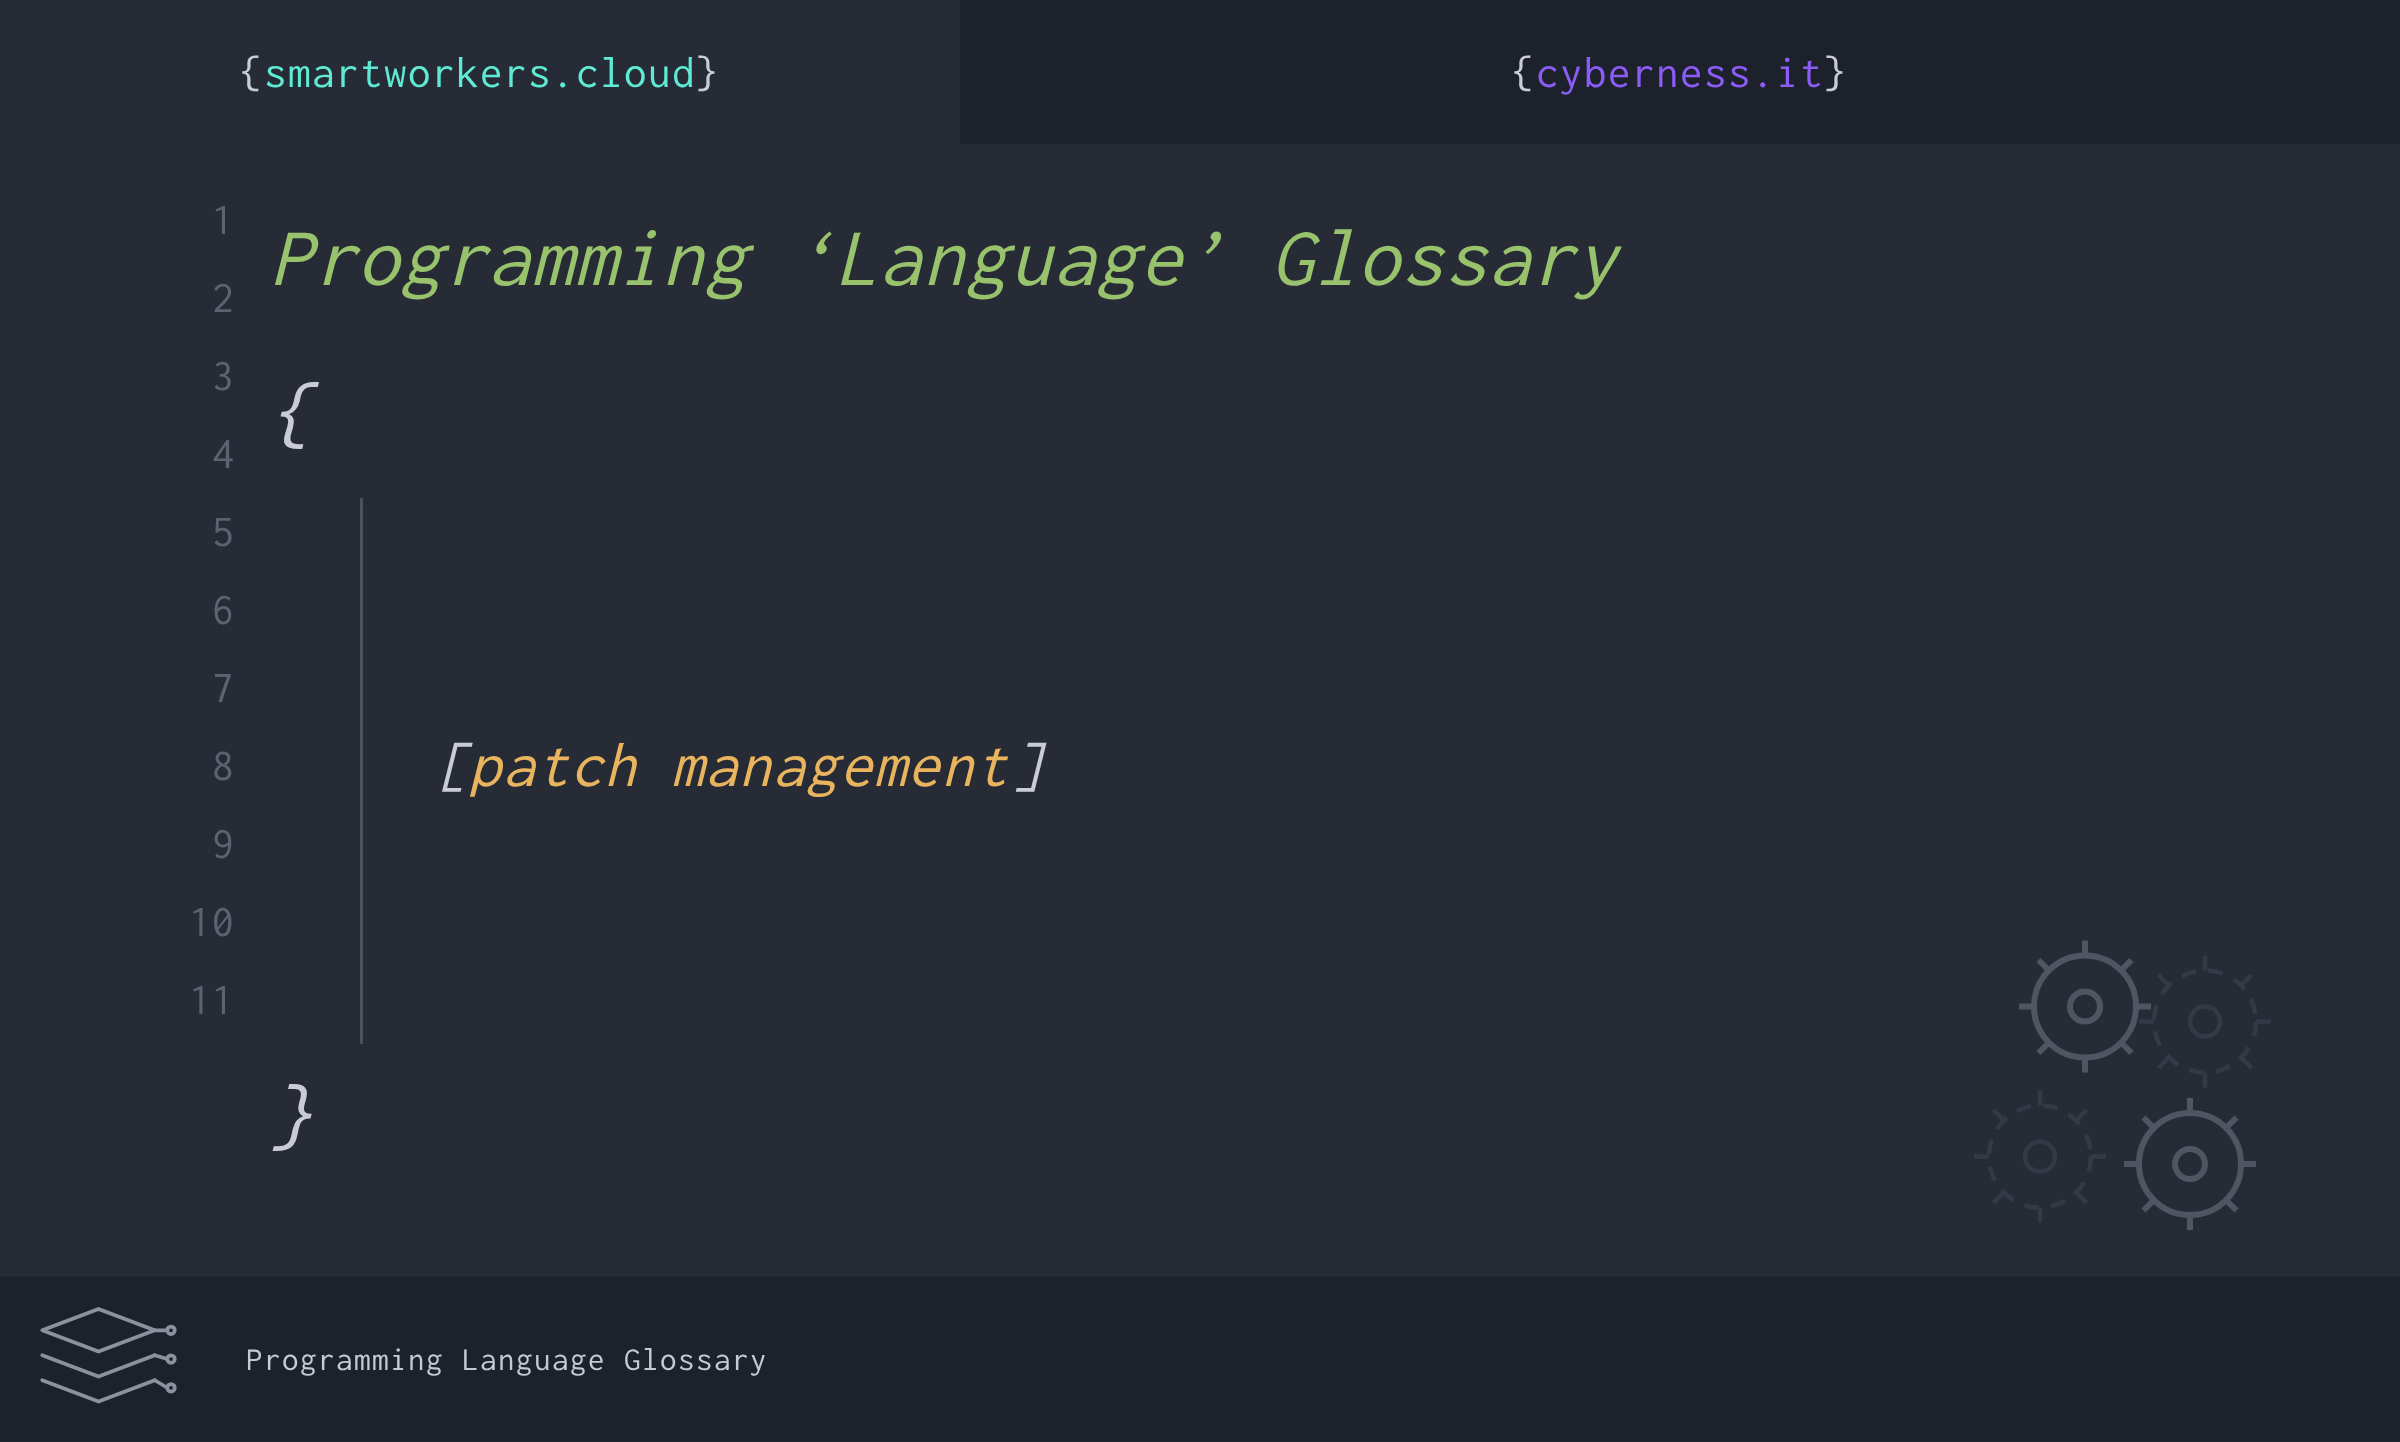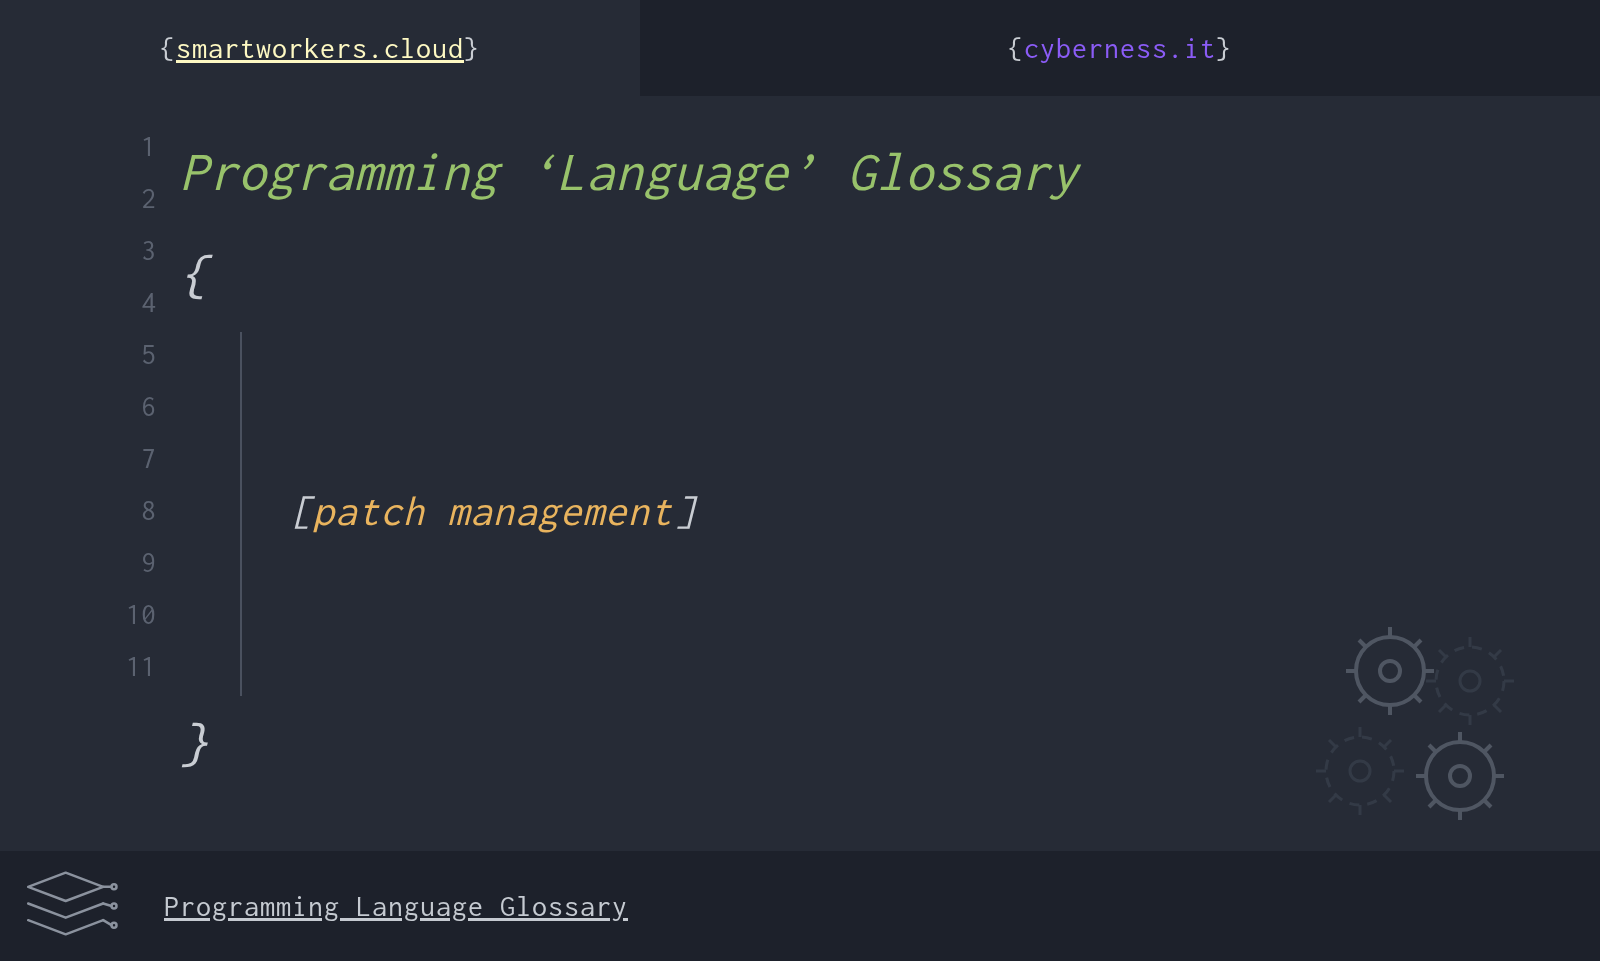--- a/index.html
+++ b/index.html
@@ -26,21 +26,21 @@
   }
   .tab-left {
     flex: 0 0 640px;
     background: #262b36;
   }
   .tab-right {
     flex: 1;
     background: #1d212b;
   }
   .brace { color: #c9cdd3; }
-  .tab-left .domain { color: #fef9c3; text-decoration: underline; }
+  .tab-left .domain { color: #5eead4; }
   .tab-right .domain { color: #8b5cf6; }
 
   
   .editor {
     display: flex;
     height: 755px; 
     width: 100%;
     position: relative;
     background: #262b36;
   }
@@ -109,23 +109,22 @@
     height: 110px;
     width: 100%;
     background: #1d212b;
     display: flex;
     align-items: center;
     padding-left: 24px;
     gap: 40px;
   }
   .footer-title {
     color: #c5cad1;
-    font-size: 30px;
-    letter-spacing: 1px;
-    text-decoration: underline;
+    font-size: 22px;
+    letter-spacing: 1px;
   }
   .layers-icon { width: 100px; height: 80px; }
 </style>
 </head>
 <body>
 
 <div class="tabs">
   <div class="tab tab-left">
     <span class="brace">{</span>
       <span class="domain">smartworkers.cloud</span>

